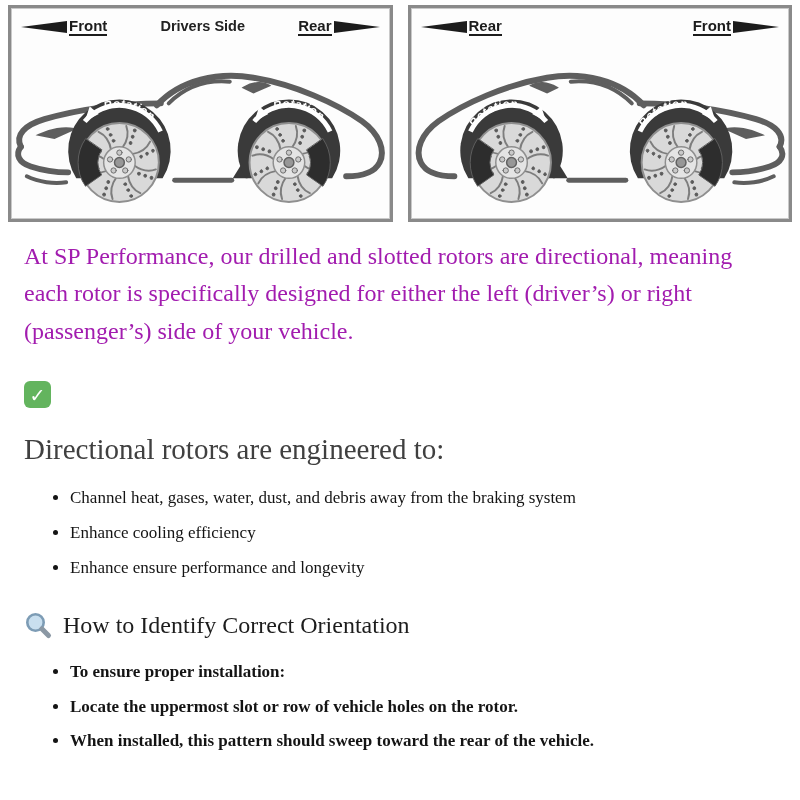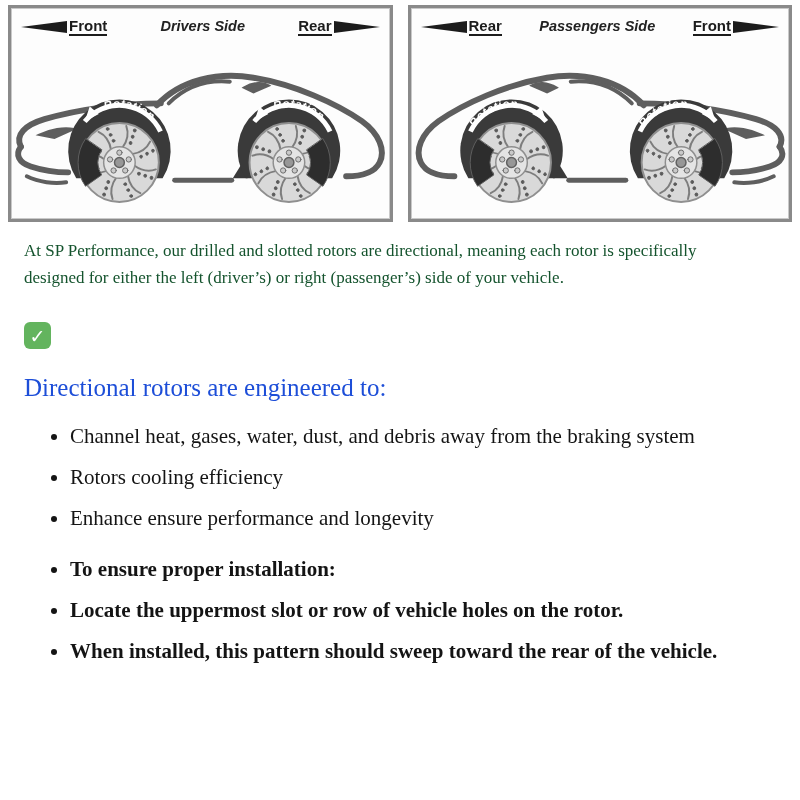--- a/index.html
+++ b/index.html
@@ -52,42 +52,41 @@
   .panel-title {
     font-size: 26px;
     font-weight: bold;
     color: #111111;
     line-height: 1;
     letter-spacing: 0.5px;
   }
   .panel-subtitle {
     font-size: 14.5px;
     font-weight: bold;
-    font-style: italic;
     color: #222222;
     margin-top: 3px;
   }
   .car-svg { display: block; width: 100%; height: auto; }
 
   .rotation-text {
     font-family: "Liberation Sans", "DejaVu Sans", sans-serif;
     font-size: 11.5px;
     font-weight: bold;
     font-style: italic;
     fill: #ffffff;
     letter-spacing: 0.5px;
   }
 
   
   .article { padding: 16px 24px 0 24px; }
   .intro {
-    font-size: 17px;
+    font-size: 24px;
     line-height: 1.56;
     max-width: 715px;
-    color: #14532d;
+    color: #a21caf;
   }
   .sec-heading {
     display: flex;
     align-items: center;
     gap: 10px;
     margin-top: 31px;
     font-size: 24px;
     font-weight: bold;
     color: #111111;
   }
@@ -99,31 +98,31 @@
     display: inline-flex;
     align-items: center;
     justify-content: center;
     color: #ffffff;
     font-family: "DejaVu Sans", sans-serif;
     font-size: 19px;
     font-weight: bold;
     flex: 0 0 auto;
   }
   .lead {
-    font-size: 25px;
+    font-size: 29px;
     margin-top: 25px;
-    color: #1d4ed8;
+    color: #404040;
   }
   ul.bullets {
     margin-top: 19px;
     padding-left: 46px;
     list-style: disc;
   }
   ul.bullets li {
-    font-size: 21px;
+    font-size: 17px;
     line-height: 1.52;
     margin-bottom: 9px;
     color: #141414;
   }
   ul.bullets.narrow li { max-width: 640px; }
   ul.bullets.wide li { max-width: 690px; font-weight: bold; }
 </style>
 </head>
 <body>
 
@@ -257,21 +256,20 @@
 
     <div class="panel">
       <div class="panel-header">
         <div class="dir-label">
           <svg class="dir-arrow" width="46" height="16" viewBox="0 0 46 16">
               <polygon points="0,8 46,2 46,14" fill="#1c1c1c"></polygon>
             </svg>
           <span class="dir-text">Rear</span>
         </div>
         <div class="title-block">
-          <div class="panel-subtitle">Passengers Side</div>
         </div>
         <div class="dir-label">
           <span class="dir-text">Front</span>
           <svg class="dir-arrow" width="46" height="16" viewBox="0 0 46 16">
               <polygon points="46,8 0,2 0,14" fill="#1c1c1c"></polygon>
             </svg>
         </div>
       </div>
       <svg class="car-svg" viewBox="0 0 384 158">
         <g transform="translate(384,0) scale(-1,1)">
@@ -298,24 +296,31 @@
     <p class="intro">At SP Performance, our drilled and slotted rotors are directional, meaning each rotor is specifically designed for either the left (driver’s) or right (passenger’s) side of your vehicle.</p>
 
     <h2 class="sec-heading">
       <span class="check-icon">✓</span>
     </h2>
 
     <p class="lead">Directional rotors are engineered to:</p>
 
     <ul class="bullets narrow">
       <li>Channel heat, gases, water, dust, and debris away from the braking system</li>
-      <li>Rotors cooling efficiency</li>
+      <li>Enhance cooling efficiency</li>
       <li>Enhance ensure performance and longevity</li>
     </ul>
 
+    <h3 class="sec-heading light">
+      <svg width="29" height="29" viewBox="0 0 29 29">
+        <circle cx="11.5" cy="11.5" r="8.2" fill="#c9dfef" stroke="#7d9cb5" stroke-width="2.6"></circle>
+        <line x1="17.8" y1="17.8" x2="24.5" y2="24.5" stroke="#8b98a4" stroke-width="5" stroke-linecap="round"></line>
+      </svg>
+      <span>How to Identify Correct Orientation</span>
+    </h3>
 
     <ul class="bullets wide">
       <li>To ensure proper installation:</li>
       <li>Locate the uppermost slot or row of vehicle holes on the rotor.</li>
       <li>When installed, this pattern should sweep toward the rear of the vehicle.</li>
     </ul>
 
   </div>
 </div>
 

